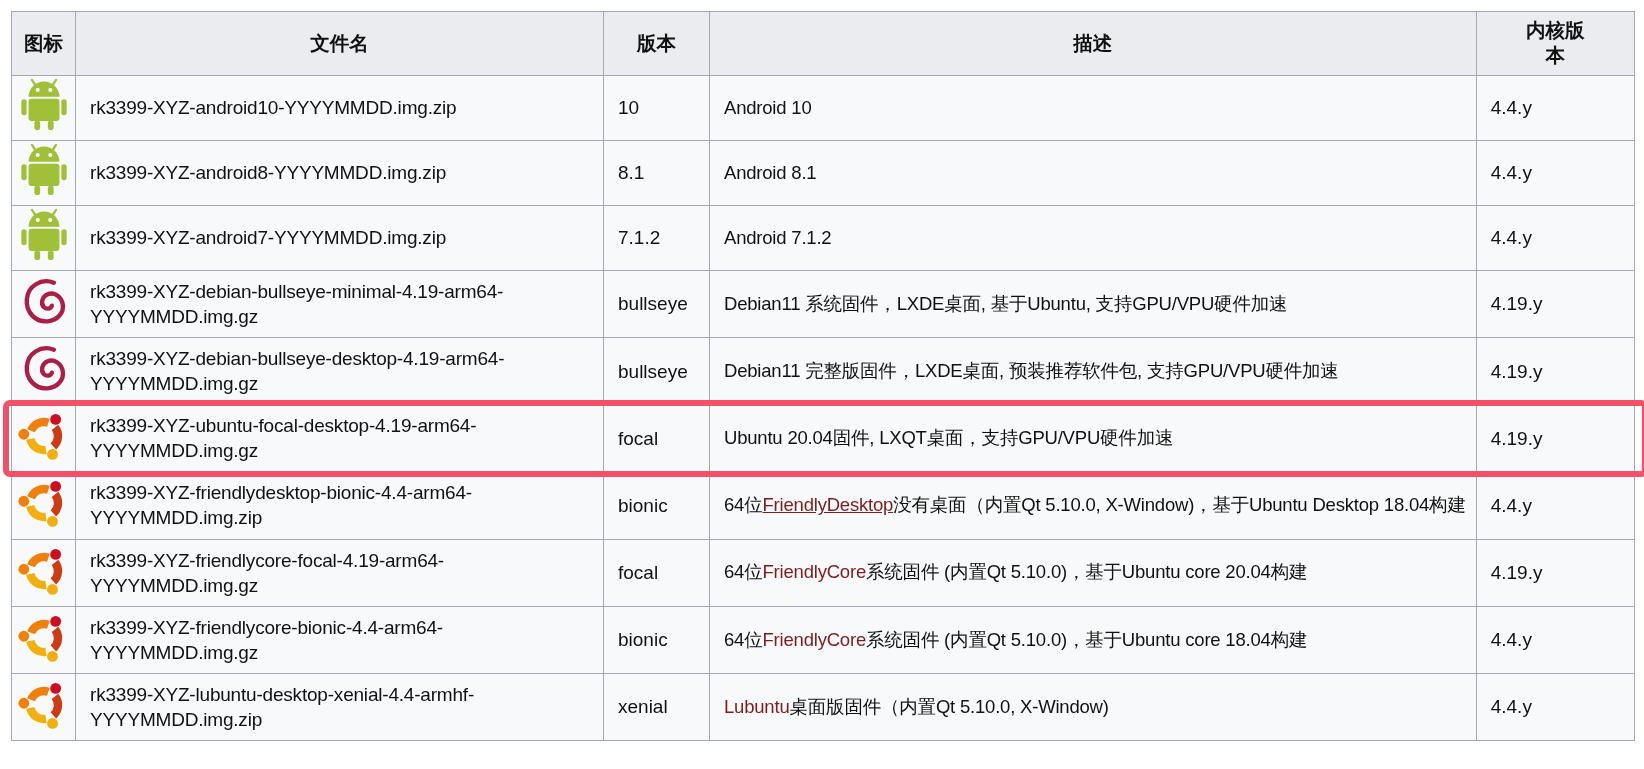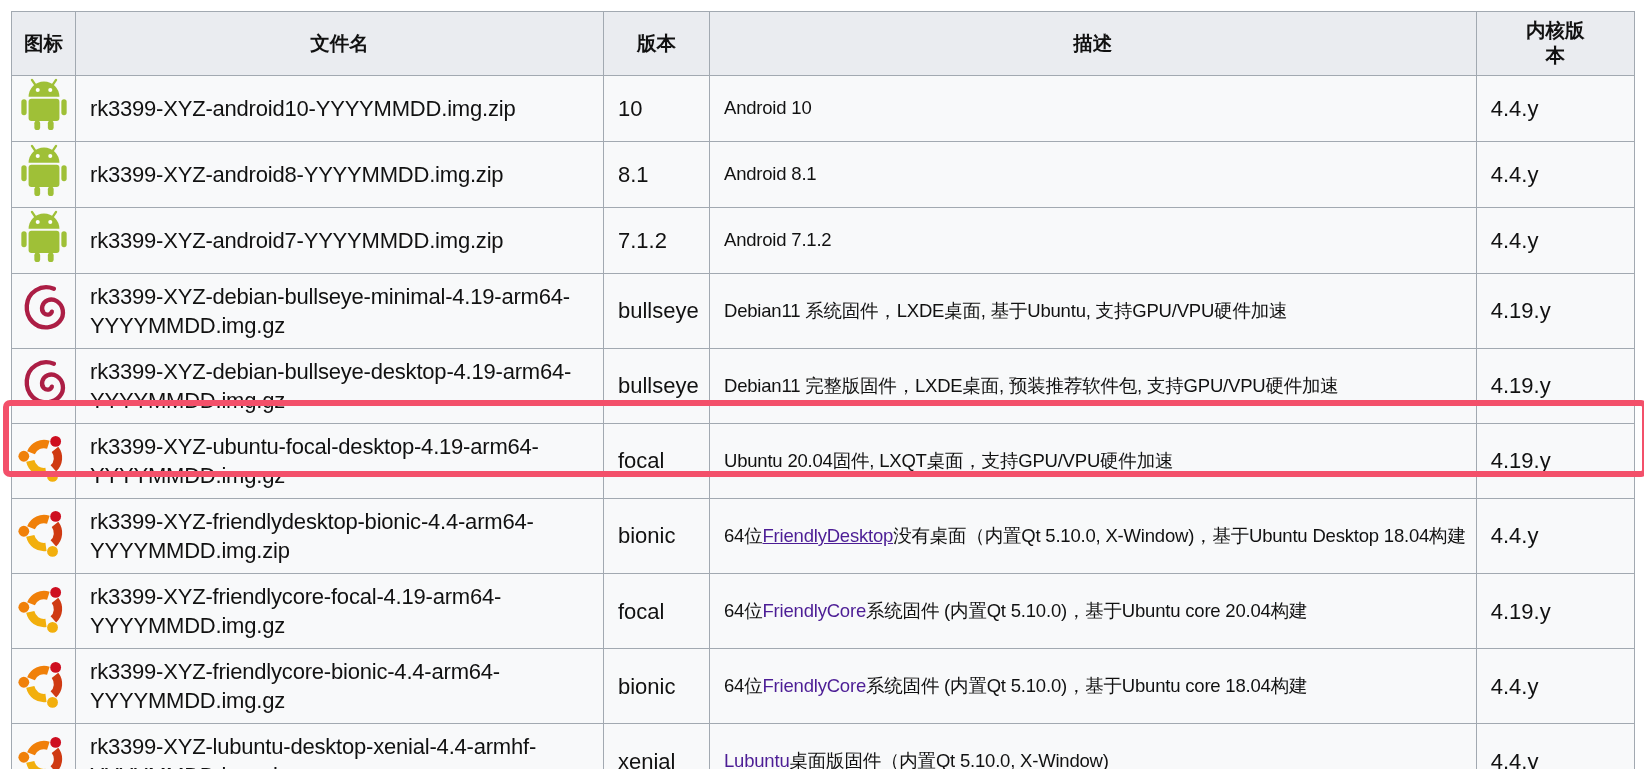--- a/index.html
+++ b/index.html
@@ -45,21 +45,21 @@
     text-align: center;
     padding: 6px 8px;
     line-height: 1.3;
   }
   th .narrow {
     max-width: 66px;
     margin: 0 auto;
   }
   td {
     padding: 8px 10px 8px 14px;
-    font-size: 22px;
+    font-size: 19px;
     line-height: 1.32;
     text-align: left;
   }
   td.icon-cell {
     text-align: center;
     padding: 2px 2px;
   }
   .icon-wrap {
     display: inline-block;
     line-height: 0;
@@ -67,21 +67,21 @@
   td.desc-cell {
     white-space: nowrap;
     overflow: hidden;
     font-size: 18.5px;
     letter-spacing: -0.2px;
   }
   td.fname-cell {
     letter-spacing: -0.2px;
   }
   a.wlink {
-    color: #4c1d95;
+    color: #7f1d1d;
     text-decoration: none;
     cursor: pointer;
   }
   a.wlink.ul { text-decoration: underline; }
 
   #hl-box {
     position: absolute;
     border: 6px solid #f3506a;
     border-radius: 7px;
     pointer-events: none;

